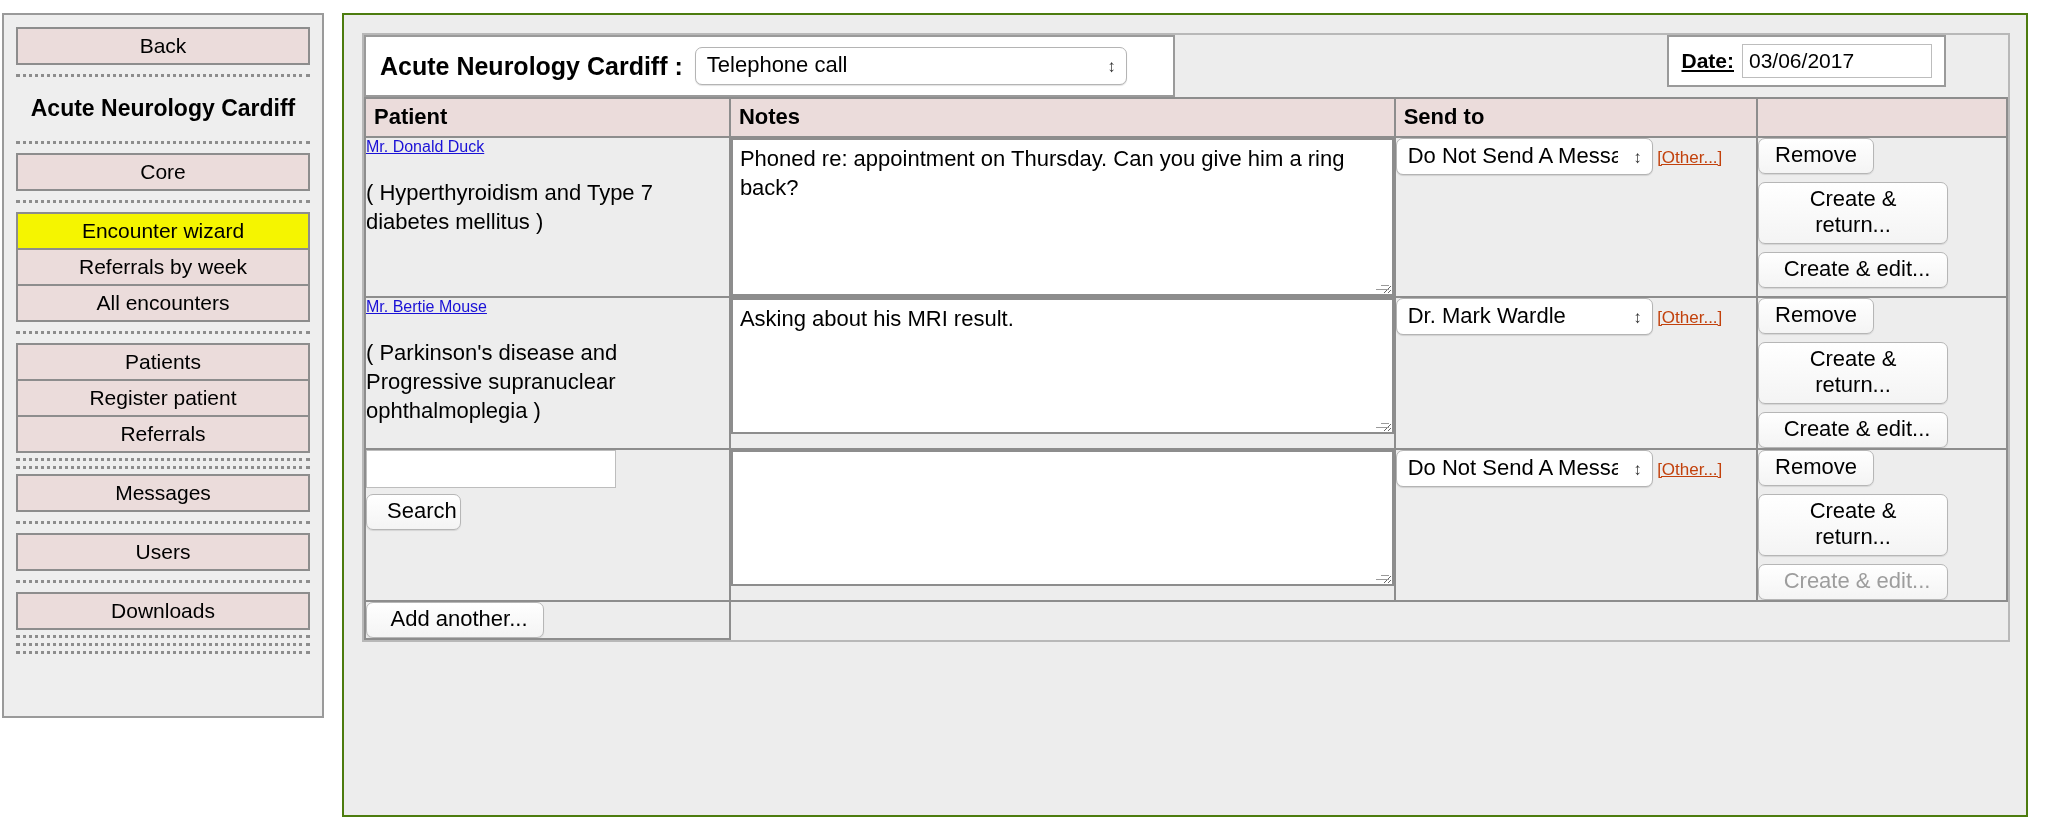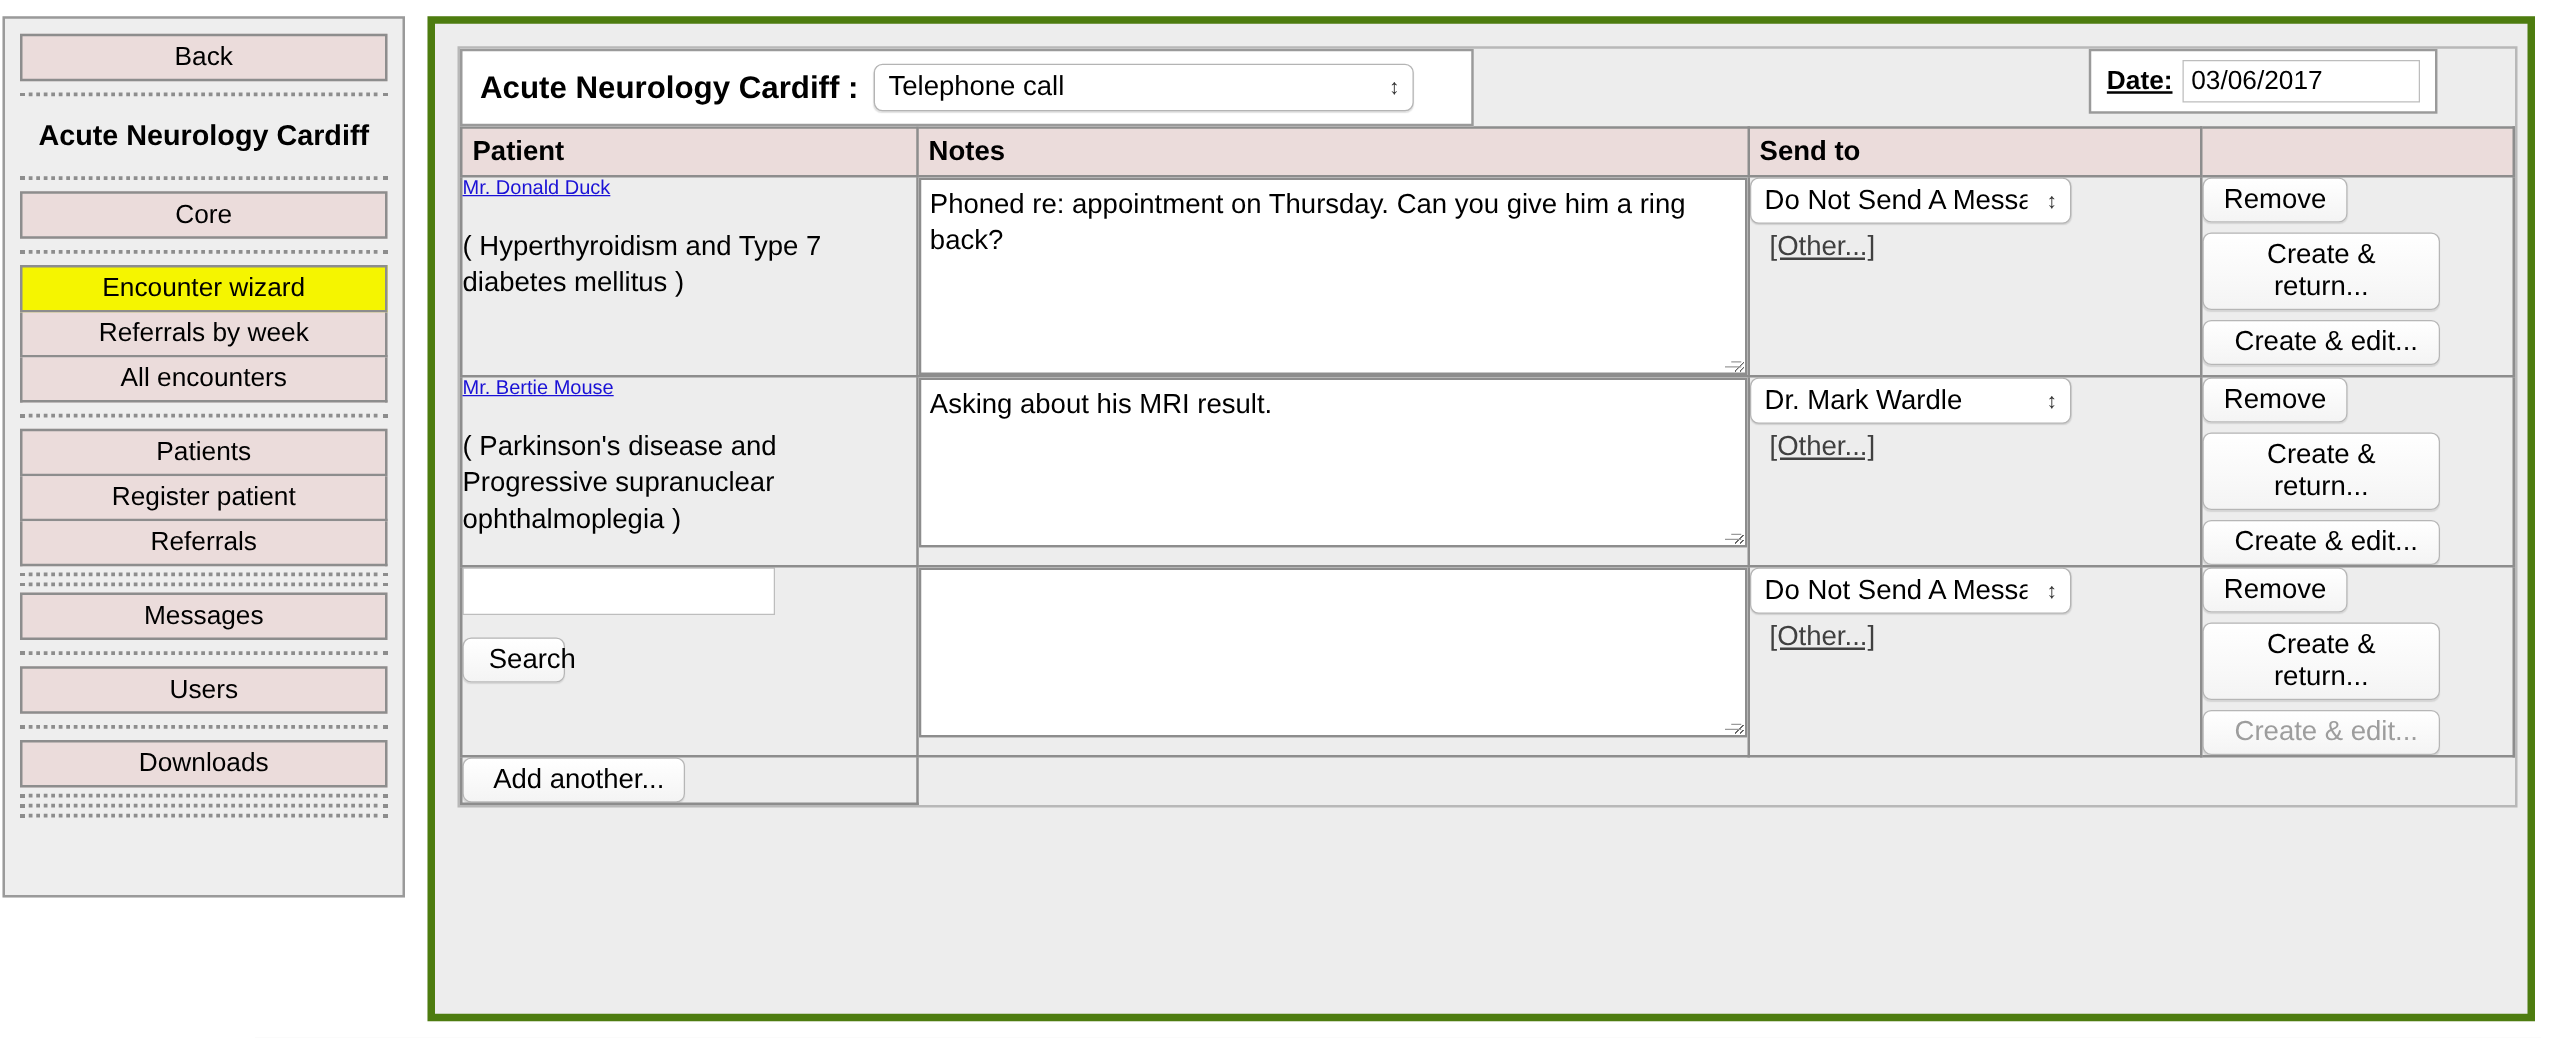--- a/index.html
+++ b/index.html
@@ -68,21 +68,21 @@
   .dotted.tight { margin: 5px 0 5px 0; }
 
   
   .main {
     position: absolute;
     left: 342px;
     top: 13px;
     width: 1686px;
     height: 804px;
     box-sizing: border-box;
-    border: 6px solid #4d7c0f;
+    border: 2px solid #4d7c0f;
     background: #ededed;
     padding: 18px;
   }
   .main-inner {
     border: 2px solid #b8b8b8;
     background: #ededed;
     box-sizing: border-box;
     width: 1648px;
     padding: 0;
   }
@@ -243,25 +243,24 @@
     right: 0;
     background: #9a9a9a;
     height: 1px;
     transform-origin: right center;
   }
 
   .sel-send { width: 257px; }
   .other-link {
     display: inline-block;
     margin-top: 5px;
-    color: #404040;
+    color: #c2410c;
     text-decoration: underline;
-    font-size: 22px;
+    font-size: 17px;
     cursor: pointer;
-    margin-left: 16px;
   }
 
   .btn {
     display: block;
     box-sizing: border-box;
     background: #fdfdfd;
     background: linear-gradient(#ffffff, #f4f4f4);
     border: 1px solid #b6b6b6;
     border-radius: 7px;
     font-size: 22px;
@@ -283,21 +282,21 @@
     width: 250px;
     height: 38px;
     border: 1px solid #bdbdbd;
     background: #ffffff;
     font-size: 21px;
     font-family: "Liberation Sans", sans-serif;
     padding: 1px 6px;
     color: #000;
     display: block;
   }
-  .btn-search { width: 82px; margin-top: 18px; }
+  .btn-search { width: 95px; margin-top: 6px; }
 
   .footer-cell { padding: 8px; }
   .btn-add { width: 178px; }
 </style>
 </head>
 <body>
 
 <div class="app">
 
   <div class="sidebar">

